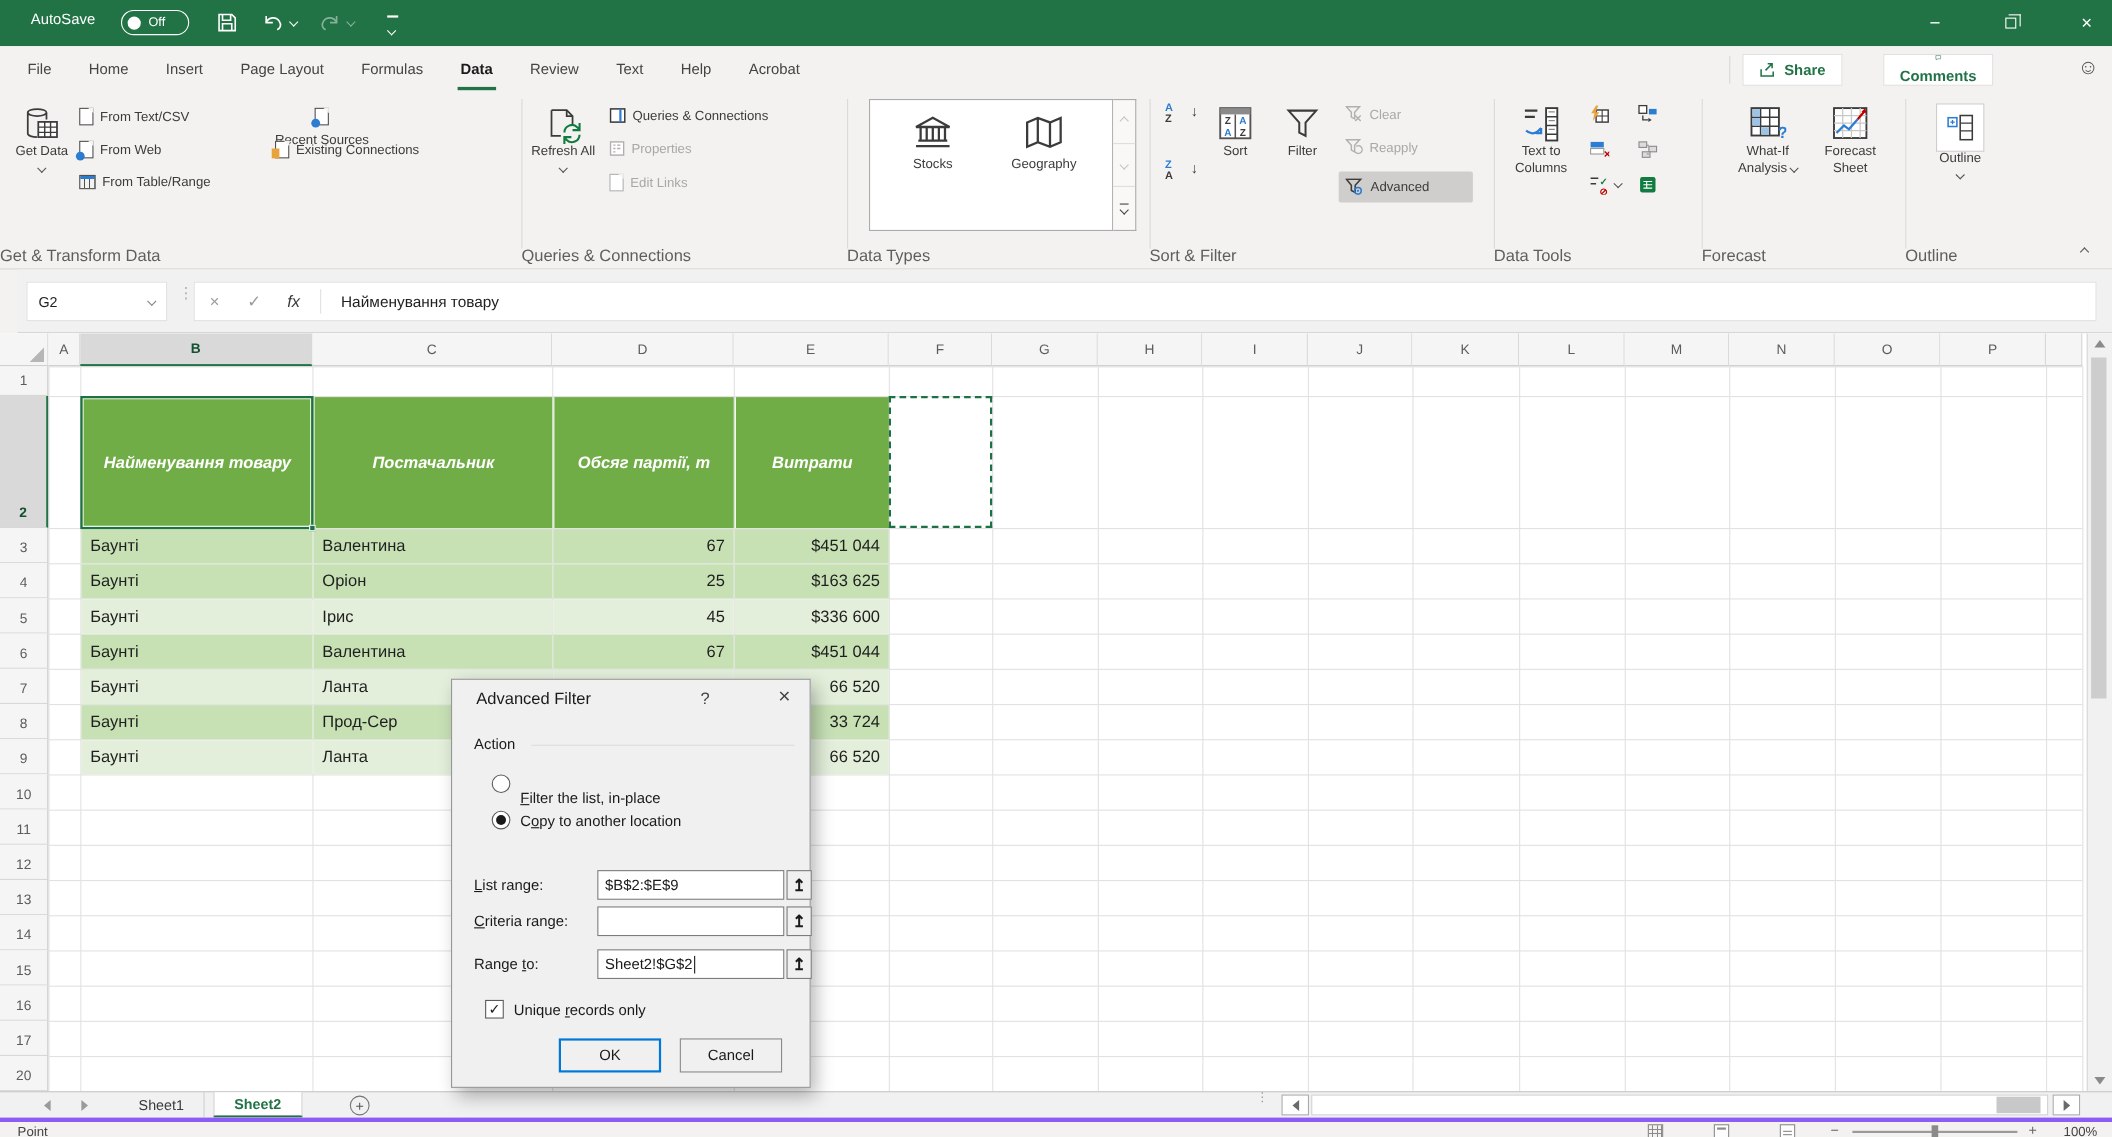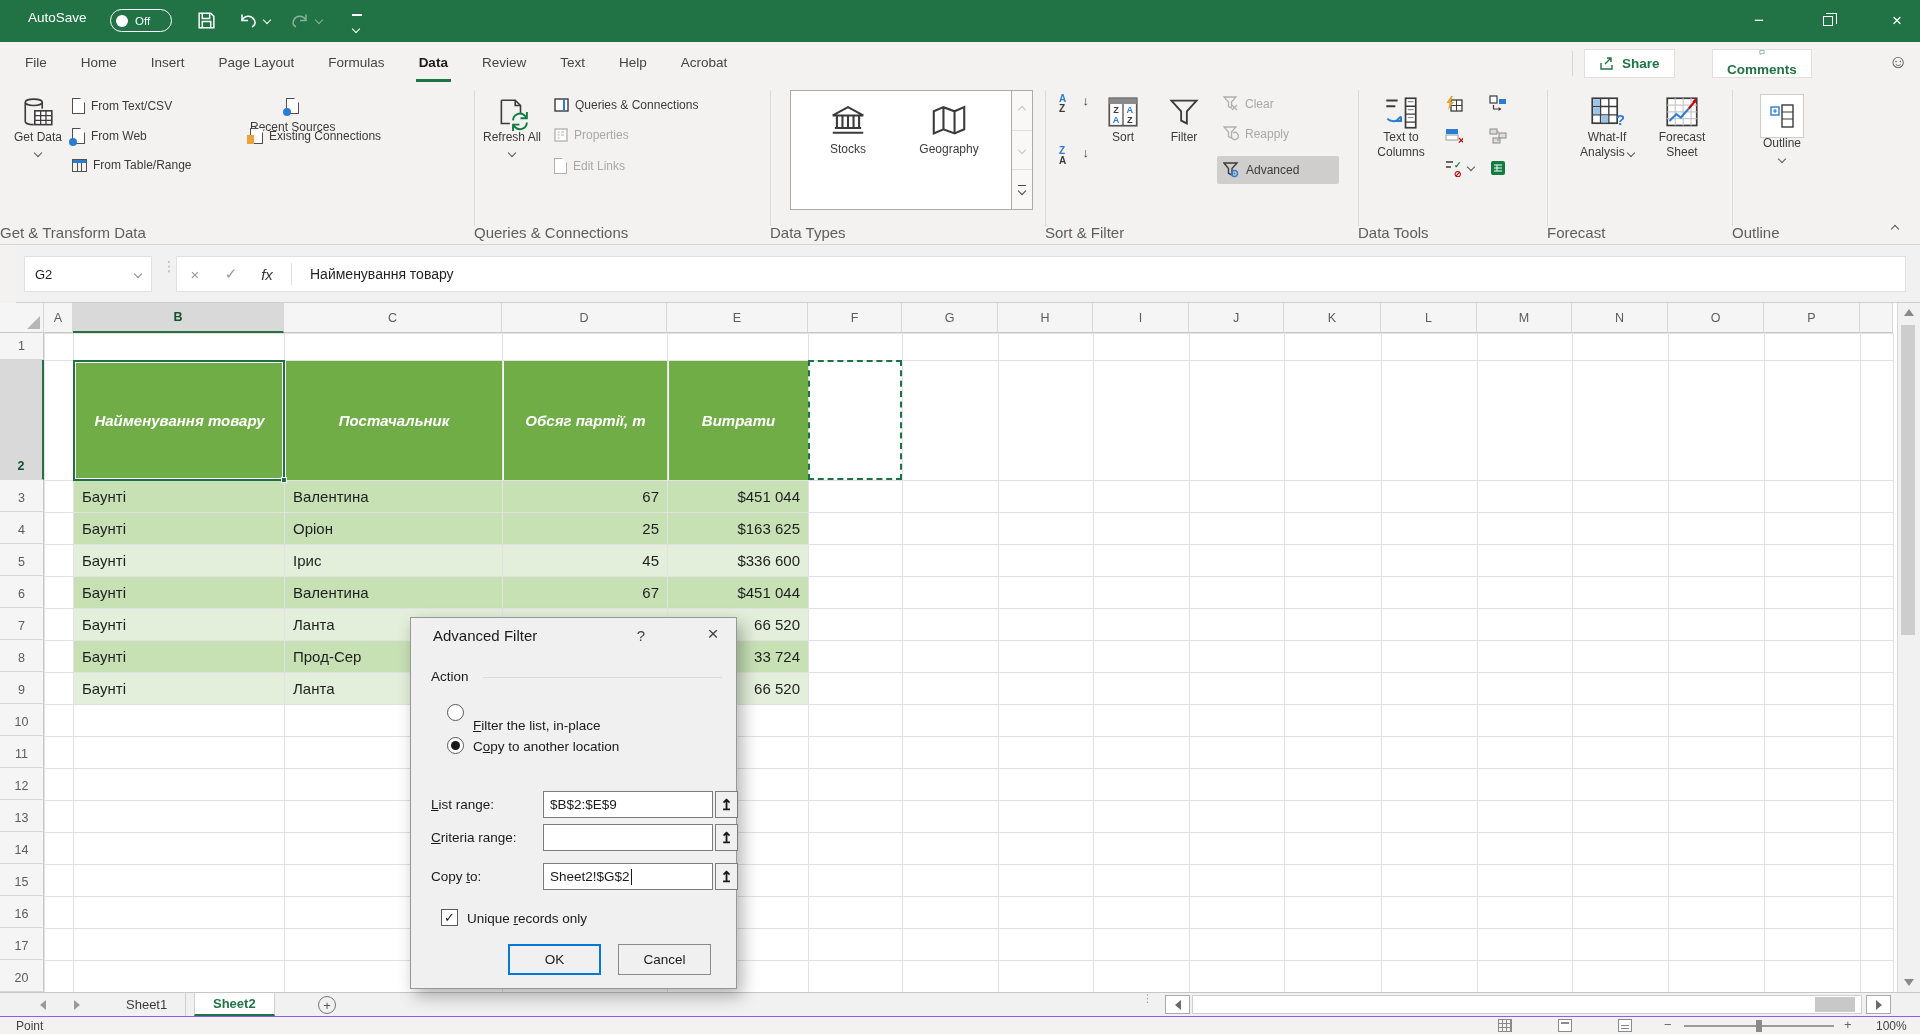--- a/index.html
+++ b/index.html
@@ -102,21 +102,21 @@
   .navarr { position:absolute; top:7px; width:0; height:0; border-style:solid; }
   .sheettab { position:absolute; top:0; height:23px; display:flex; align-items:center; padding:0 18px; font-size:13px; color:#3b3b3b; border-right:1px solid #d0d0d0; }
   .sheettab.active { background:#fff; color:#217346; font-weight:bold; border-bottom:2.5px solid #217346; border-left:1px solid #d0d0d0; }
   #add-sheet { position:absolute; left:318px; top:3px; width:18px; height:18px; border:1px solid #767676; border-radius:50%; display:flex; align-items:center; justify-content:center; color:#555; font-size:13px; }
   #tab-dots { position:absolute; left:1142px; top:2px; color:#9a9a9a; font-size:11px; line-height:6px; text-align:center; }
   .hs-box { position:absolute; top:2px; width:25px; height:19px; background:#fff; border:1px solid #ababab; display:flex; align-items:center; justify-content:center; }
   #hs-track { position:absolute; left:1192px; top:2px; width:670px; height:19px; background:#fff; border:1px solid #d0d0d0; }
   #hs-thumb { position:absolute; left:622px; top:1px; width:40px; height:15px; background:#c8c8c8; }
 
   
-  #status { position:absolute; left:0; top:1016px; width:1920px; height:18px; background:#f3f2f1; border-top:1px solid #8b5cf6; font-size:12px; color:#444;text-align:center; }
+  #status { position:absolute; left:0; top:1016px; width:1920px; height:18px; background:#f3f2f1; border-top:4px solid #8b5cf6; font-size:12px; color:#444;text-align:center; }
   #status-mode { position:absolute; left:16px; top:2px; }
   .view-ic { position:absolute; top:2px; width:14px; height:13px; border:1px solid #8a8a8a; background:#fdfdfd; }
   .view-ic.grid { background:repeating-linear-gradient(90deg,transparent 0 3px,#8a8a8a 3px 4px), repeating-linear-gradient(0deg,transparent 0 3px,#8a8a8a 3px 4px); }
   .view-ic.pl::after { content:''; position:absolute; left:2px; top:2px; right:2px; height:2px; background:#8a8a8a; }
   .view-ic.pb::after { content:''; position:absolute; left:2px; top:5px; right:2px; height:1px; background:#8a8a8a; box-shadow:0 3px 0 #8a8a8a; }
   #zoom-track { position:absolute; left:1684px; top:8px; width:150px; height:2px; background:#9a9a9a; }
   #zoom-knob { position:absolute; left:72px; top:-5px; width:6px; height:12px; background:#8a8a8a; }
   .zbtn { position:absolute; top:0px; font-size:13px; color:#666; }
   #zoom-pct { position:absolute; left:1876px; top:2px; }
 </style>
@@ -617,21 +617,21 @@
     </div>
 
   <span class="dlg-label" style="position:absolute; left:20px; top:212px;"><u>C</u><span>riteria range:</span></span>
   <div class="dinput" style="top:206px;">
       <span></span>
     </div>
   <div class="dpick" style="top:206px;">
       <span>↥</span>
     </div>
 
-  <span class="dlg-label" style="position:absolute; left:20px; top:251px;"><span>Copy </span><u>t</u><span>o:</span></span>
+  <span class="dlg-label" style="position:absolute; left:20px; top:251px;"><span>Range </span><u>t</u><span>o:</span></span>
   <div class="dinput" style="top:245px;">
       <span>Sheet2!$G$2</span>
       <span class="caret"></span>
     </div>
   <div class="dpick" style="top:245px;">
       <span>↥</span>
     </div>
 
   <div id="dlg-check">
       <span>✓</span>

